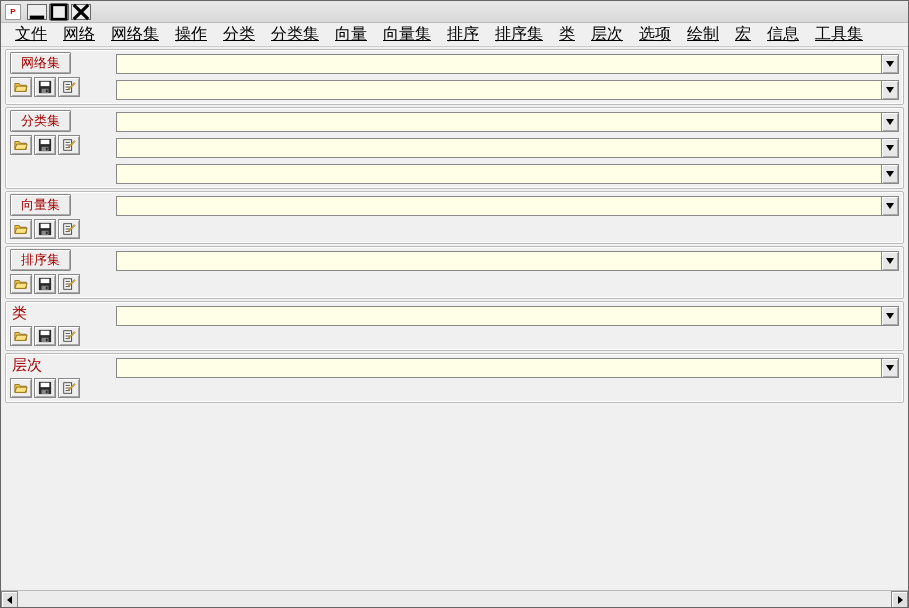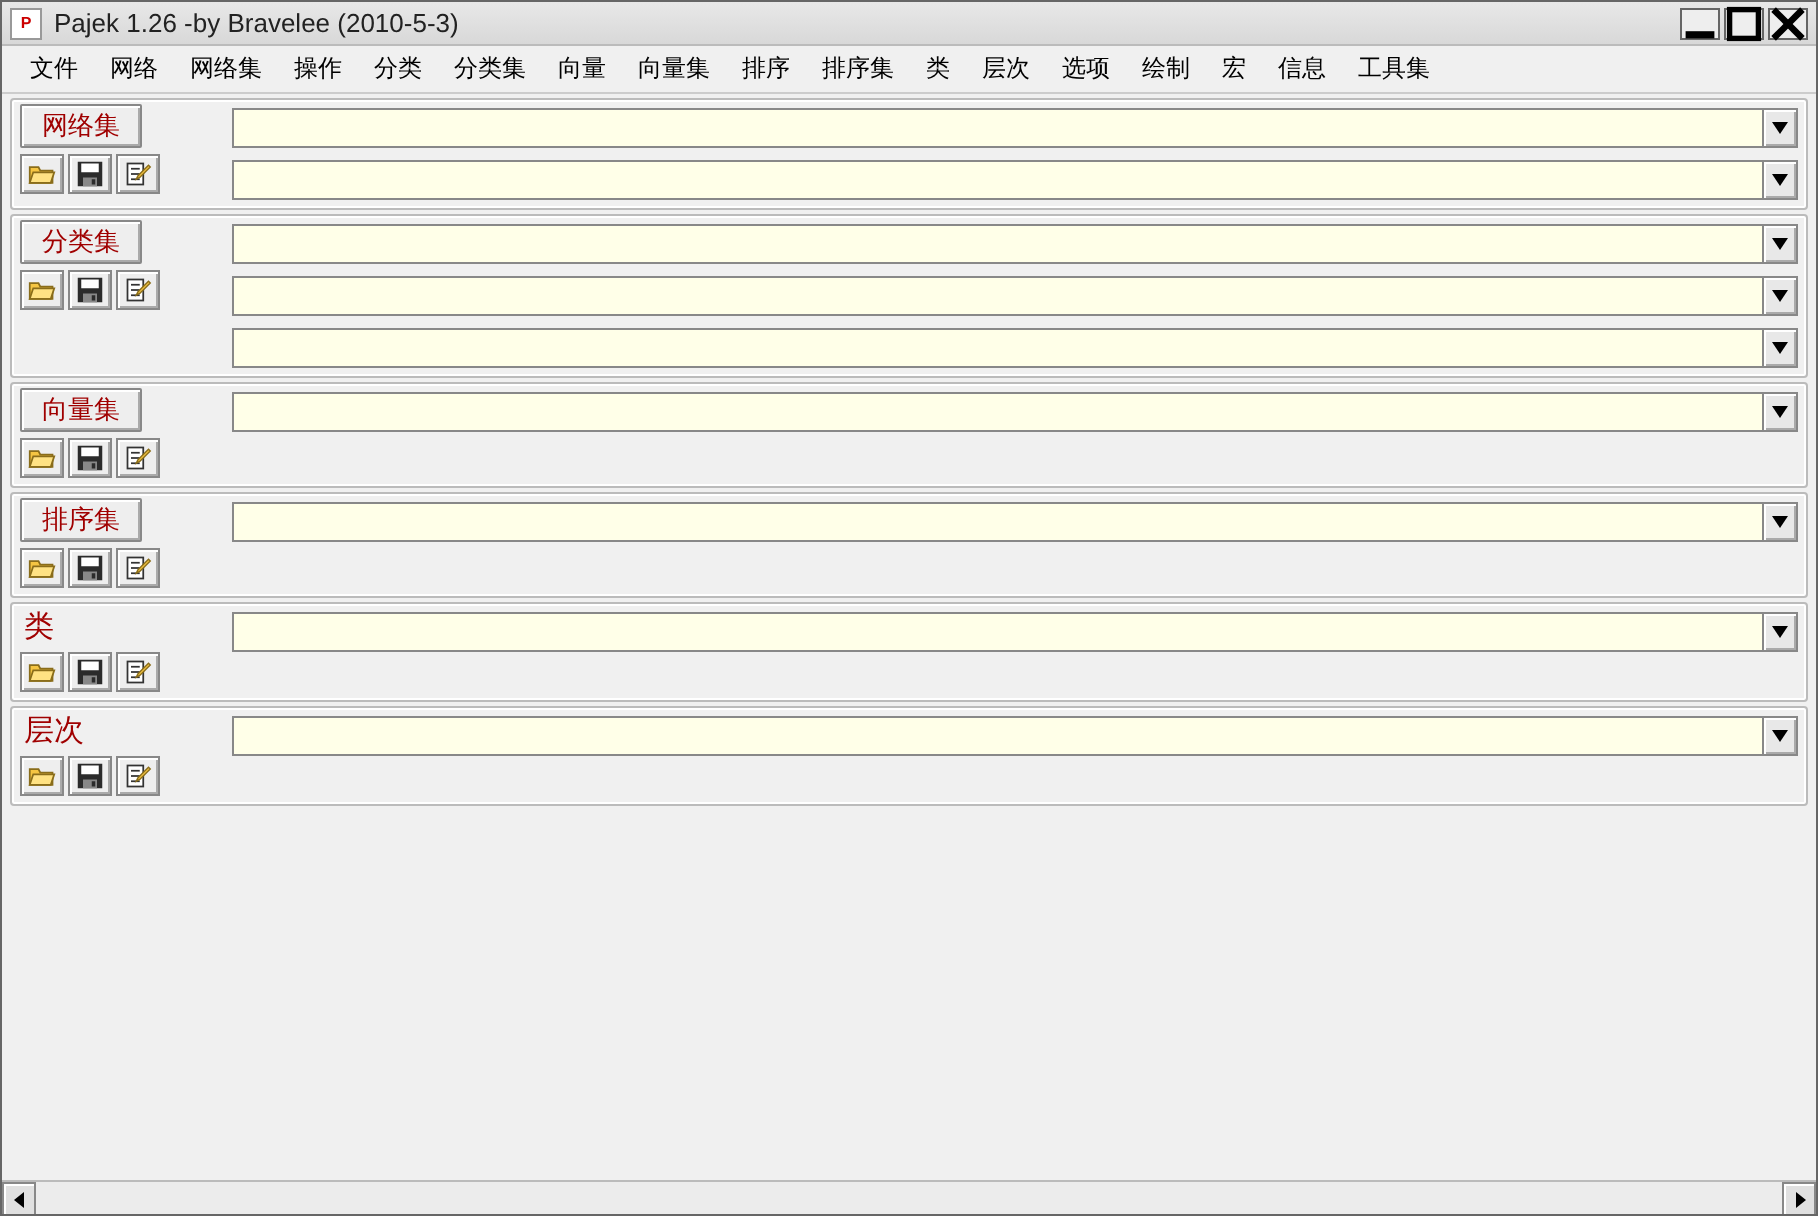--- a/index.html
+++ b/index.html
@@ -71,21 +71,22 @@
     border-bottom: 1px solid #ccc;
     display: flex;
     align-items: center;
     padding: 0 6px;
     gap: 0;
   }
   .menu-item {
     padding: 2px 8px;
     color: #000;
     cursor: pointer;
-    font-size: 12px;
+    font-size: 16px;
+    text-decoration: underline;
   }
   .client {
     flex: 1;
     background: #f0f0f0;
     overflow: hidden;
     position: relative;
     display: flex;
     flex-direction: column;
   }
   .panels {
@@ -197,21 +198,20 @@
   .hscroll-track { flex: 1; background: #ececec; }
   .hscroll-btn svg { width: 6px; height: 8px; }
 </style>
 </head>
 <body>
 
 <div class="window">
 
   <div class="titlebar">
     <div class="app-icon">P</div>
-    <div class="title-text">Pajek 1.26 -by Bravelee (2010-5-3)</div>
     <div class="win-buttons">
       <div class="win-btn">
         <svg viewBox="0 0 10 10">
             <line x1="1" y1="8" x2="9" y2="8" stroke="#000" stroke-width="2"></line>
           </svg>
       </div>
       <div class="win-btn">
         <svg viewBox="0 0 10 10">
             <rect x="1" y="1" width="8" height="8" fill="none" stroke="#000" stroke-width="1.5"></rect>
           </svg>

